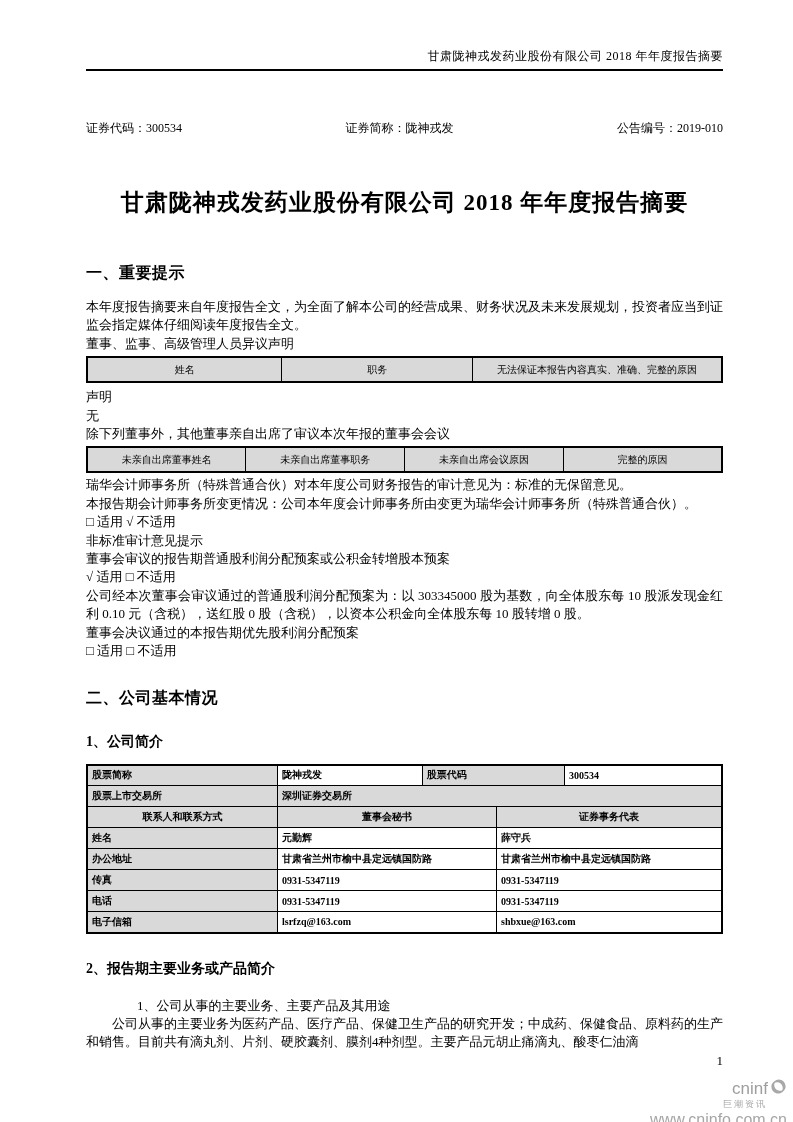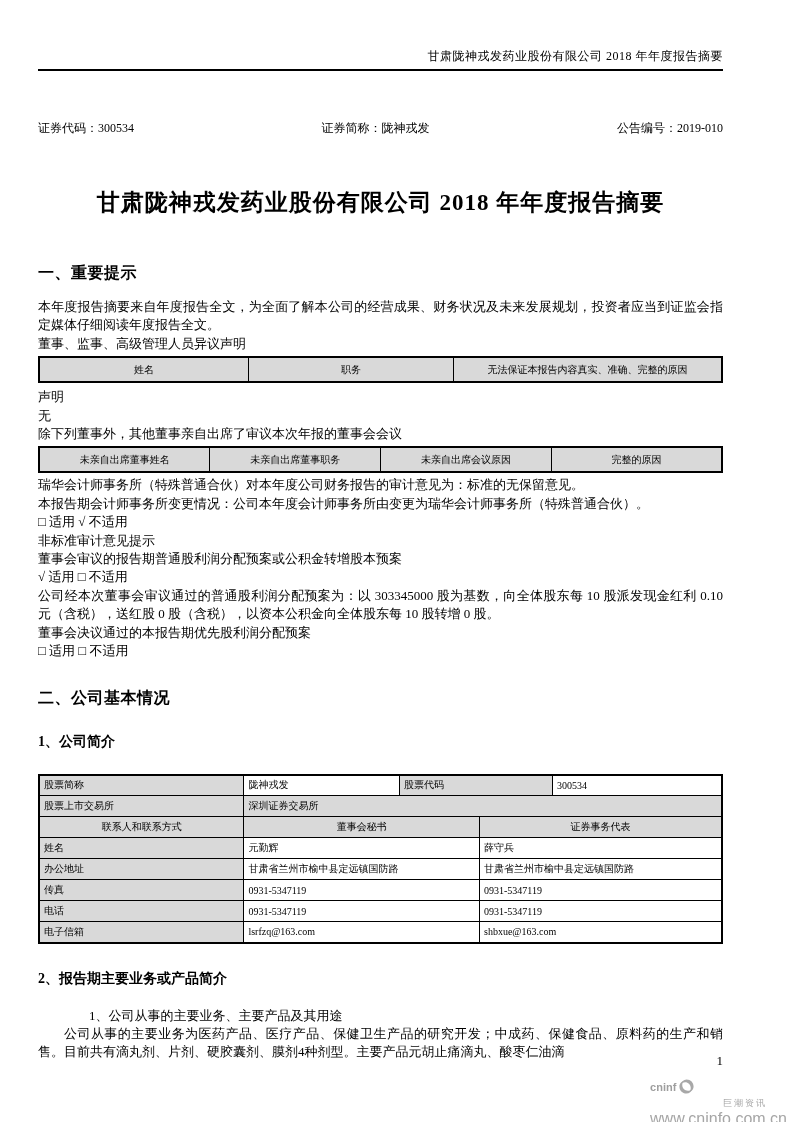--- a/index.html
+++ b/index.html
@@ -6,21 +6,21 @@
   html,body { background:#fff; }
   .page {
     position:relative;
     width:793px; height:1122px;
     margin:0 auto;
     background:#ffffff;
     font-family:"Liberation Serif","DejaVu Serif",serif;
     color:#000;
     overflow:hidden;
   }
-  .content { padding:0 70px 0 38px; }
+  .content { padding:0 70px 0 86px; }
   .running-header {
     padding-top:48px;
     text-align:right;
     font-size:12px;
     letter-spacing:.5px;
     border-bottom:2px solid #000;
     padding-bottom:4px;
   }
   .codes-row {
     margin-top:49px;
@@ -78,22 +78,22 @@
   }
   .cninfo {
     position:absolute;
     right:6px; top:1078px;
     text-align:right;
     color:#a6a6a6;
     font-family:"Liberation Sans","DejaVu Sans",sans-serif;
     line-height:1;
   }
   .cninfo .brand {
-    display:flex; align-items:center; justify-content:flex-start; gap:2px;
-    font-size:11px; font-weight:bold; color:#9e9e9e;
+    display:flex; align-items:center; justify-content:flex-end; gap:2px;
+    font-size:17px; font-weight:normal; color:#9e9e9e;
   }
   .cninfo .cn-sub { font-size:9px; margin-top:2px; letter-spacing:2px; padding-right:20px; }
   .cninfo .cn-url { font-size:16px; margin-top:3px; }
 </style>
 </head>
 <body>
 
 <div class="page">
   <div class="content">
 
@@ -156,21 +156,21 @@
       <p class="line">董事会审议的报告期普通股利润分配预案或公积金转增股本预案</p>
       <p class="line">√ 适用 □ 不适用</p>
       <p class="line justify">公司经本次董事会审议通过的普通股利润分配预案为：以 303345000 股为基数，向全体股东每 10 股派发现金红利 0.10 元（含税），送红股 0 股（含税），以资本公积金向全体股东每 10 股转增 0 股。</p>
       <p class="line">董事会决议通过的本报告期优先股利润分配预案</p>
       <p class="line">□ 适用 □ 不适用</p>
     </div>
 
     <h2 class="sec sec2">二、公司基本情况</h2>
     <h3 class="sub" style="margin-top:24px;">1、公司简介</h3>
 
-    <table class="tbl company" style="margin-top:23px;">
+    <table class="tbl company" style="margin-top:13px;font-weight:bold;">
       <colgroup>
           <col style="width:30%">
           <col style="width:22.8%">
           <col style="width:11.7%">
           <col style="width:10.7%">
           <col style="width:24.8%">
         </colgroup>
       <tbody>
           <tr>
         <td class="g">股票简称</td>

